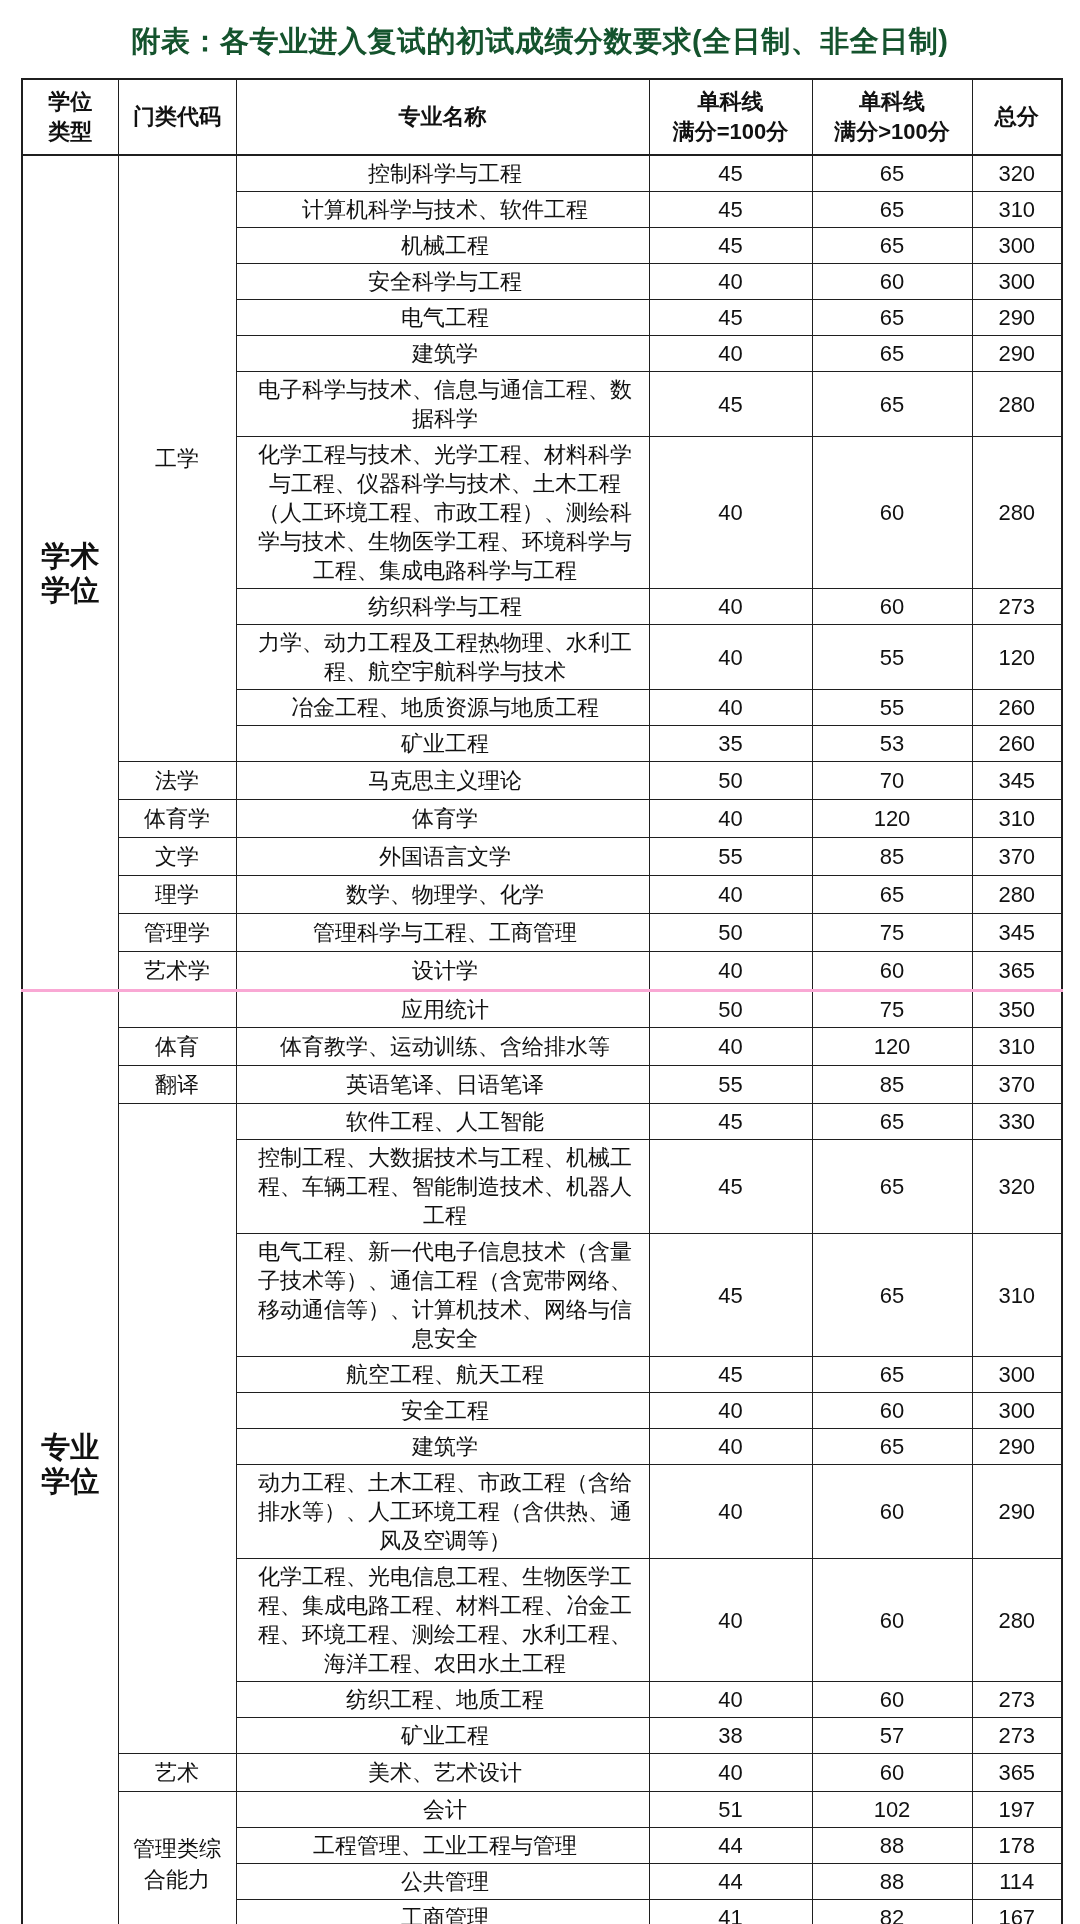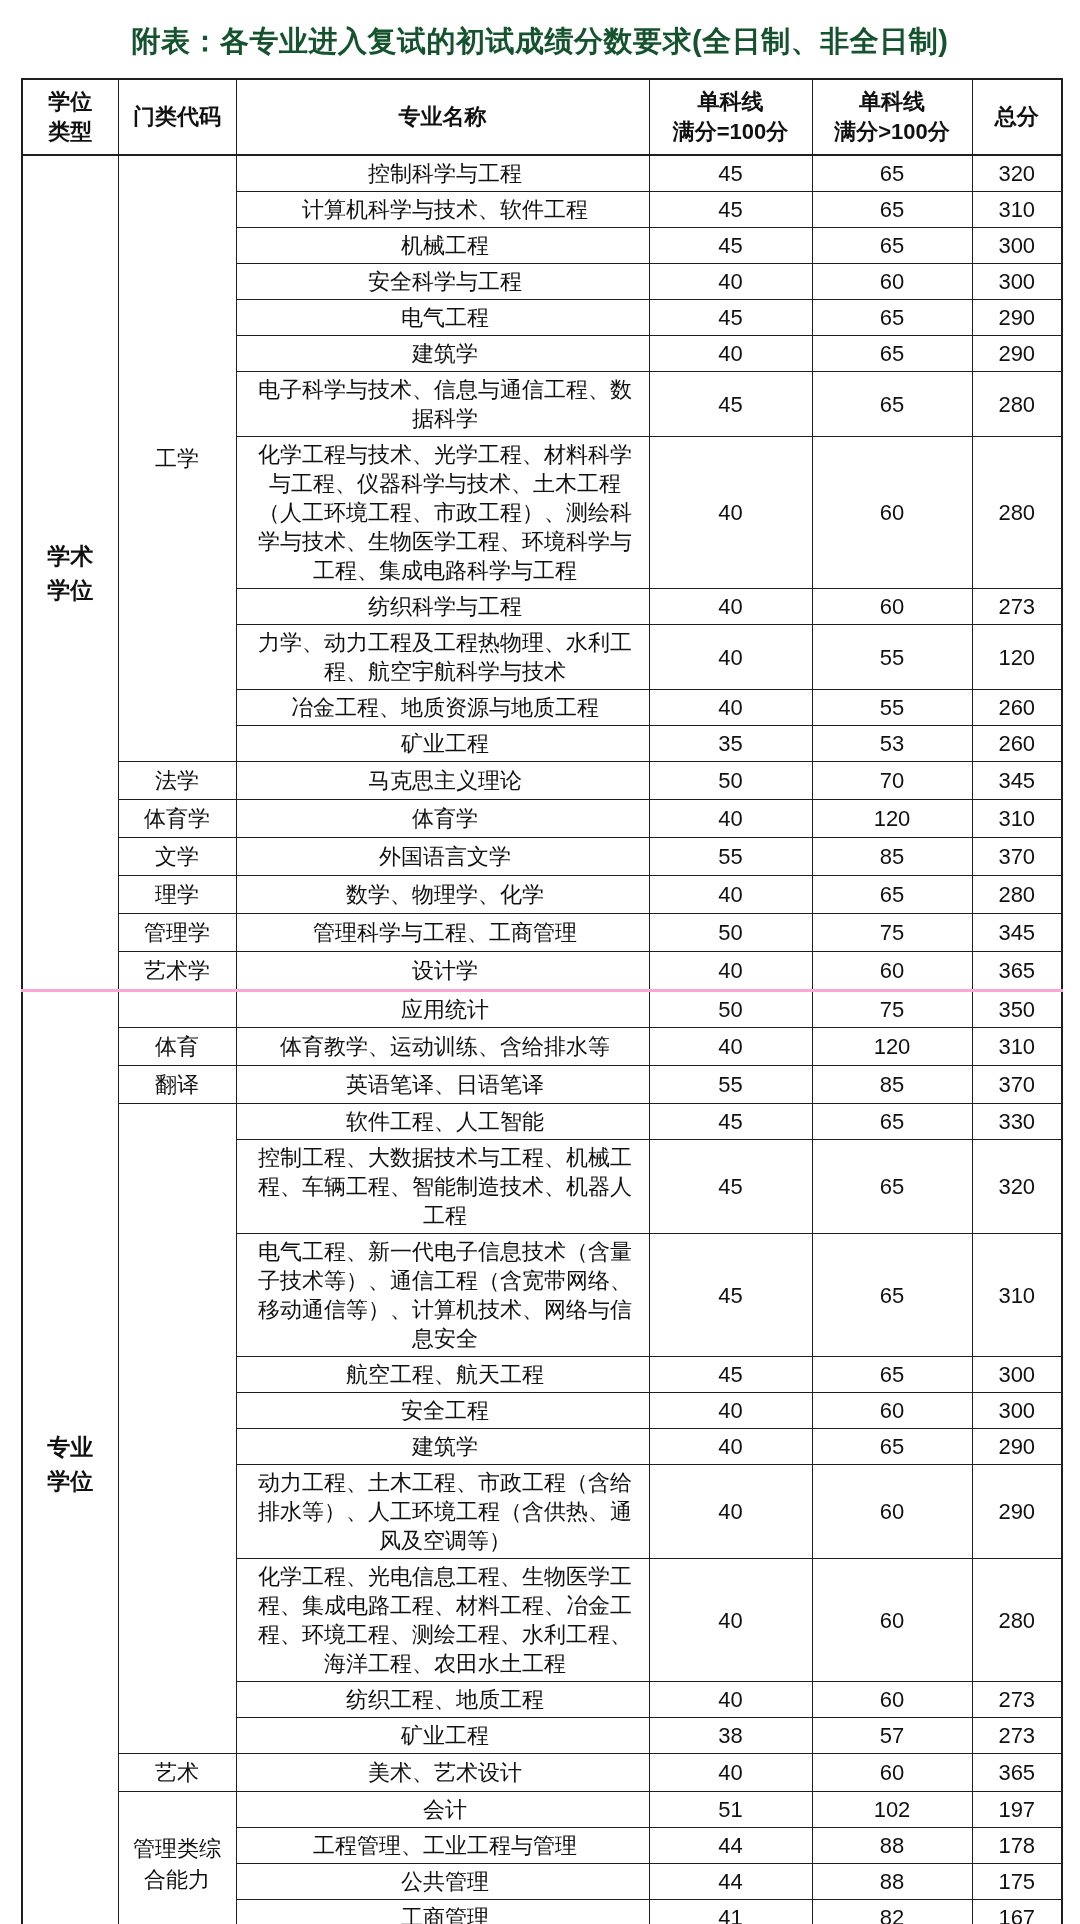--- a/index.html
+++ b/index.html
@@ -55,21 +55,21 @@
     padding: 3px 8px 3px 13px;
   }
   td.num {
     font-size: 22px;
     text-align: center;
     vertical-align: middle;
     line-height: 29px;
     padding: 3px 2px;
   }
   td.degree {
-    font-size: 23px;
+    font-size: 29px;
     font-weight: bold;
     text-align: center;
     vertical-align: middle;
     white-space: pre-line;
     line-height: 34px;
     padding: 2px;
   }
   td.category {
     font-size: 22px;
     text-align: center;
@@ -330,21 +330,21 @@
         <tr>
           <td class="major">工程管理、工业工程与管理</td>
           <td class="num">44</td>
           <td class="num">88</td>
           <td class="num">178</td>
         </tr>
         <tr>
           <td class="major">公共管理</td>
           <td class="num">44</td>
           <td class="num">88</td>
-          <td class="num">175</td>
+          <td class="num">114</td>
         </tr>
         <tr>
           <td class="major">工商管理</td>
           <td class="num">41</td>
           <td class="num">82</td>
           <td class="num">167</td>
         </tr>
       </tbody>
   </table>
 </div>

